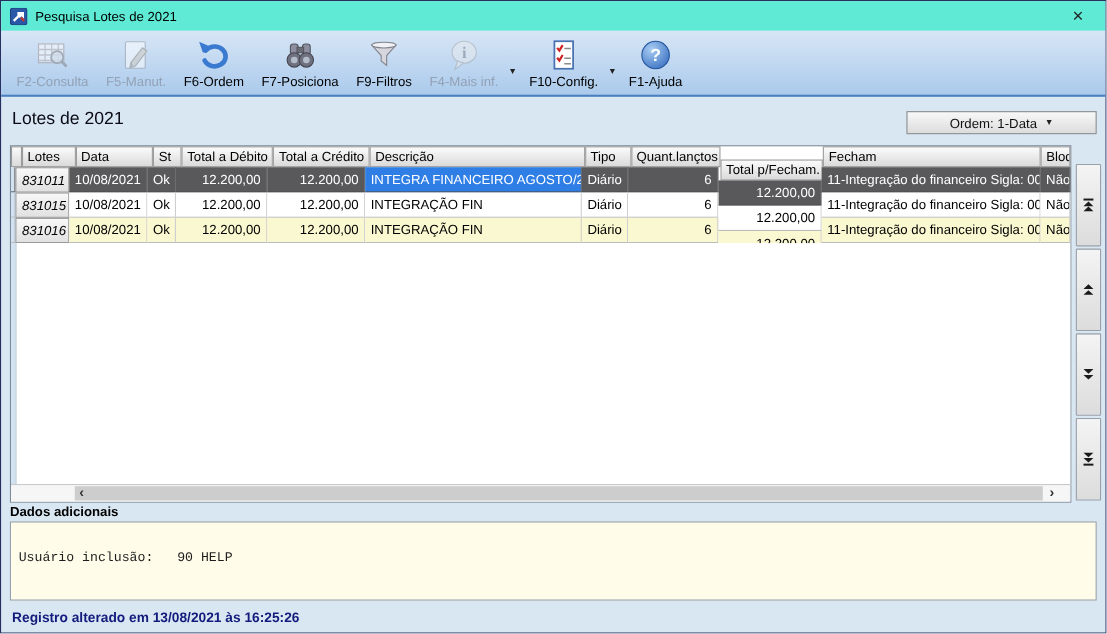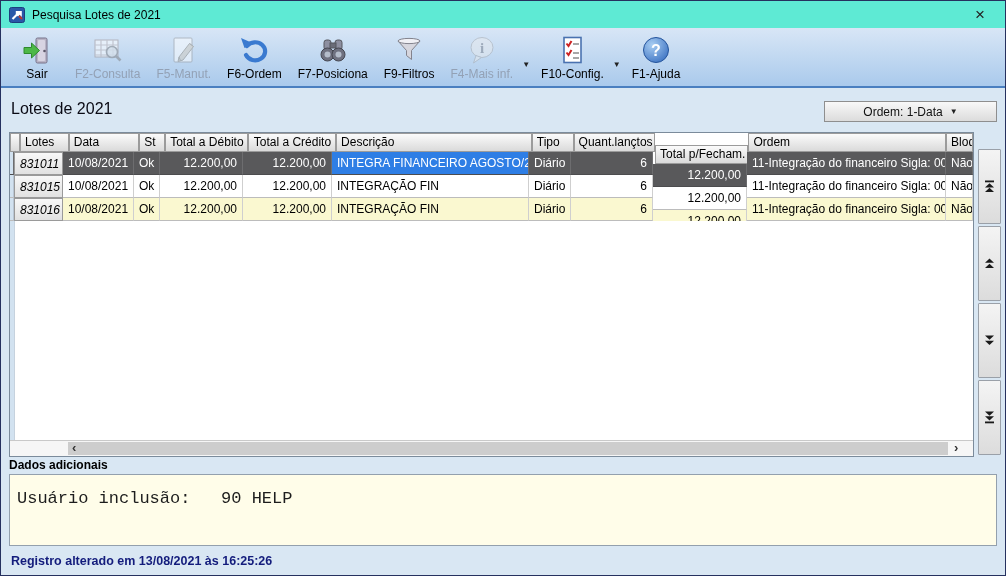--- a/index.html
+++ b/index.html
@@ -73,22 +73,22 @@
   .vnav{position:absolute;left:977px;top:148px;width:23px;height:306px;
     display:flex;flex-direction:column;gap:2px;}
   .vnav .vbtn{flex:1;background:linear-gradient(#f4f4f4,#dcdcdc);border:1px solid #9aa0a8;
     border-radius:1px;display:flex;align-items:center;justify-content:center;padding:0;margin:0;}
   .vnav svg{display:block;}
 
   
   .dados-label{position:absolute;left:8px;top:457px;font-size:12px;font-weight:bold;color:#000;}
   .dados-box{position:absolute;left:8px;top:473px;width:988px;height:72px;box-sizing:border-box;
     background:#fffde9;border:1px solid #93a0ad;}
-  .dados-box .mono{position:absolute;top:14px;font-family:"Liberation Mono",monospace;
-    font-size:17px;color:#1d1d1d;white-space:pre;}
+  .dados-box .mono{position:absolute;top:25px;font-family:"Liberation Mono",monospace;
+    font-size:12px;color:#1d1d1d;white-space:pre;}
   .mono.usuario{left:7px;}
   .mono.datahora{left:388px;}
 
   
   .statusbar{position:absolute;left:0px;top:545px;width:899px;height:29px;
     display:flex;align-items:center;padding-left:10px;box-sizing:border-box;}
   .status-text{font-size:12.5px;font-weight:bold;color:#131c7c;}
 </style>
 </head>
 <body>
@@ -103,29 +103,20 @@
       <path d="M10 9 l3 3" stroke="#c0392b" stroke-width="2"></path>
     </svg>
     <span class="win-title">Pesquisa Lotes de 2021</span>
     <div class="close-btn">
       <span>×</span>
     </div>
   </div>
 
   <div class="toolbar">
 
-    <div class="tb-btn">
-      <svg class="tb-icon" viewBox="0 0 32 32">
-        <rect x="15" y="4" width="11" height="25" rx="1.5" fill="#b9b4c6" stroke="#77728a"></rect>
-        <rect x="17" y="6" width="7" height="21" rx="1" fill="#d8d4e2"></rect>
-        <circle cx="23.5" cy="17" r="1.3" fill="#5a5668"></circle>
-        <path d="M3 13.5 h7.5 v-4.5 l8 7.5 -8 7.5 v-4.5 H3 z" fill="#4db848" stroke="#2e8a2e"></path>
-      </svg>
-      <span class="tb-label">Sair</span>
-    </div>
 
     <div class="tb-btn disabled">
       <svg class="tb-icon" viewBox="0 0 32 32">
         <rect x="3" y="6" width="23" height="17" fill="#fff" stroke="#c97a7a"></rect>
         <path d="M3 11 h23 M3 16 h23 M3 21 h23 M9 6 v17 M15 6 v17 M21 6 v17" stroke="#e0a0a0" stroke-width="1.2" fill="none"></path>
         <circle cx="20" cy="18" r="5.5" fill="#cfe2f2" fill-opacity="0.8" stroke="#7a7a85" stroke-width="1.6"></circle>
         <path d="M24 22 l4.5 4.5" stroke="#7a7a85" stroke-width="2.6"></path>
       </svg>
       <span class="tb-label">F2-Consulta</span>
     </div>
@@ -222,21 +213,21 @@
       <div class="hcell c0"></div>
       <div class="hcell c1">Lotes</div>
       <div class="hcell c2">Data</div>
       <div class="hcell c3">St</div>
       <div class="hcell c4 num">Total a Débito</div>
       <div class="hcell c5 num">Total a Crédito</div>
       <div class="hcell c6">Descrição</div>
       <div class="hcell c7">Tipo</div>
       <div class="hcell c8 num">Quant.lançtos</div>
       <div class="hcell c9 num">Total p/Fecham.</div>
-      <div class="hcell c10">Ordem</div>
+      <div class="hcell c10">Fecham</div>
       <div class="hcell c11">Bloq</div>
     </div>
 
     <div class="grid-row row-selected">
       <div class="cell ind c0"></div>
       <div class="cell lote-btn c1">831011</div>
       <div class="cell c2">10/08/2021</div>
       <div class="cell c3">Ok</div>
       <div class="cell c4 num">12.200,00</div>
       <div class="cell c5 num">12.200,00</div>

